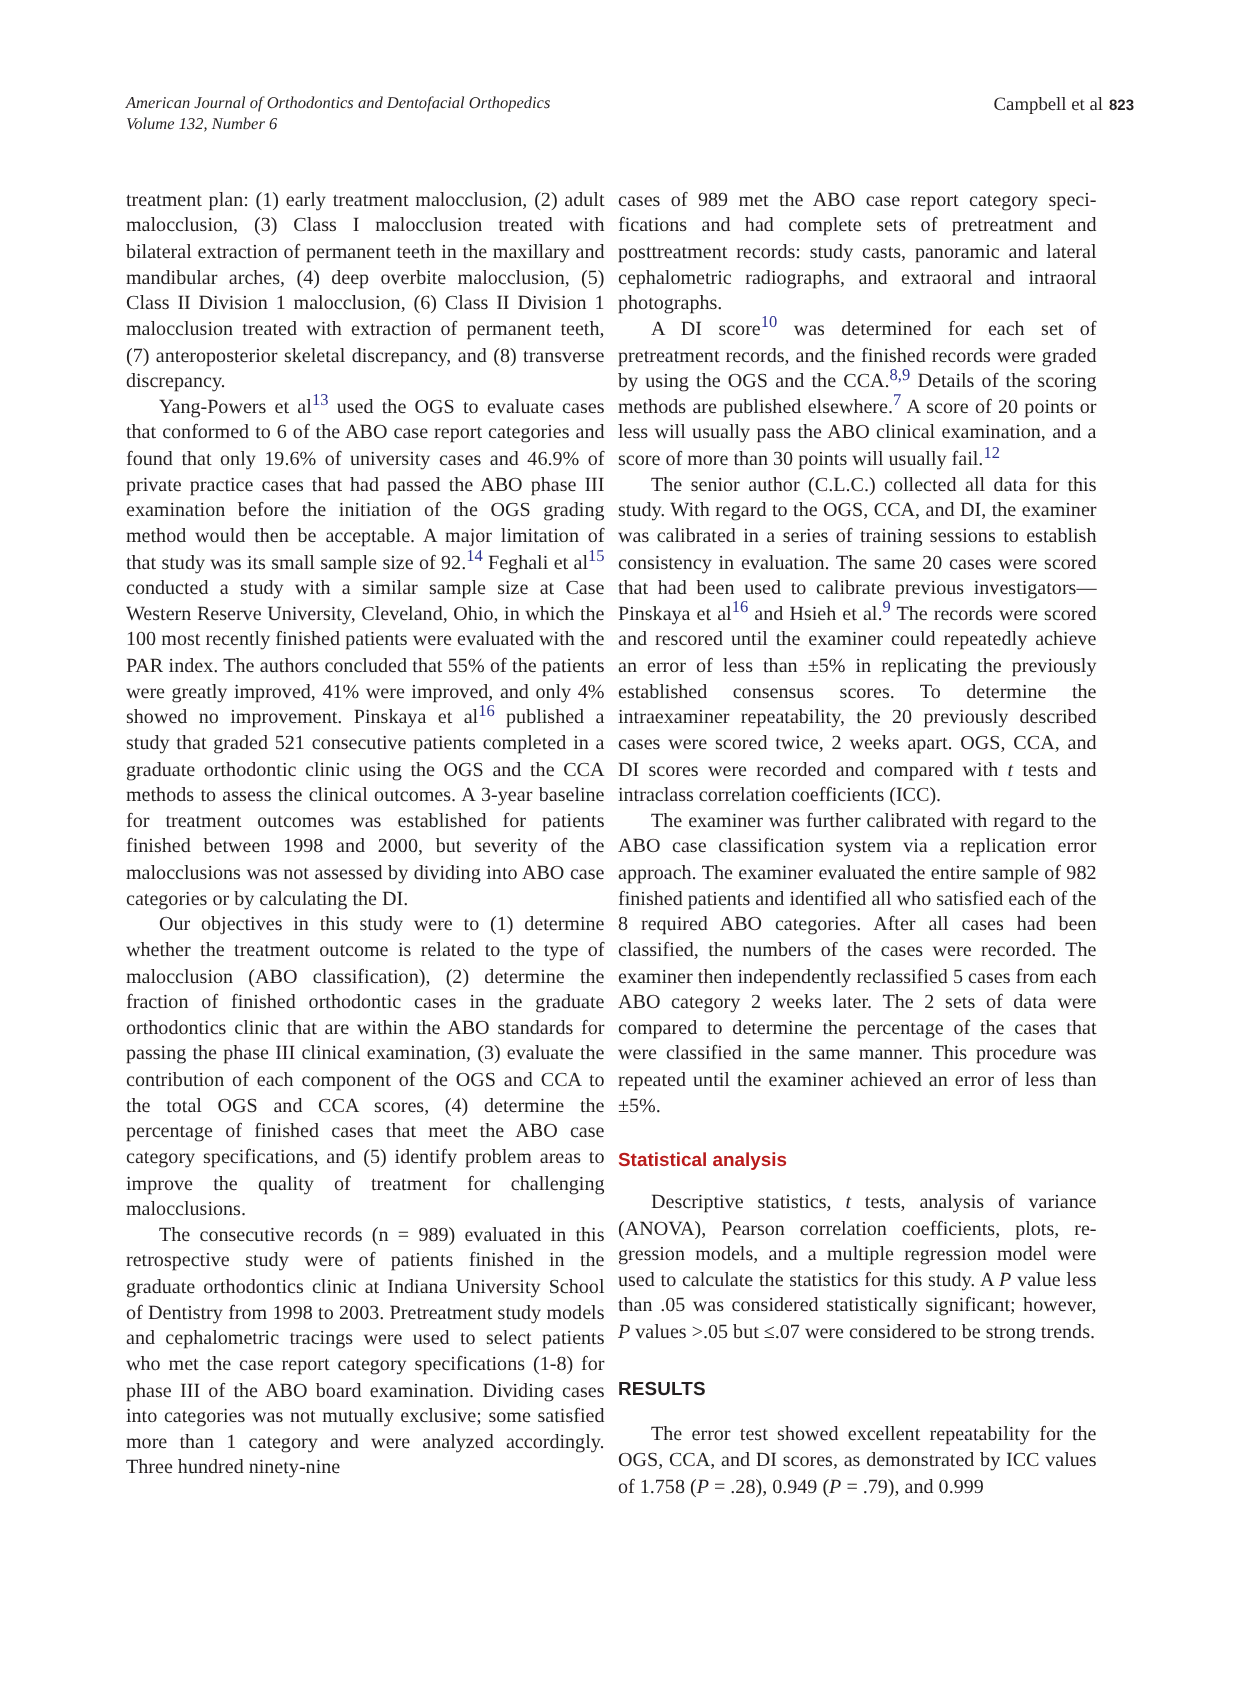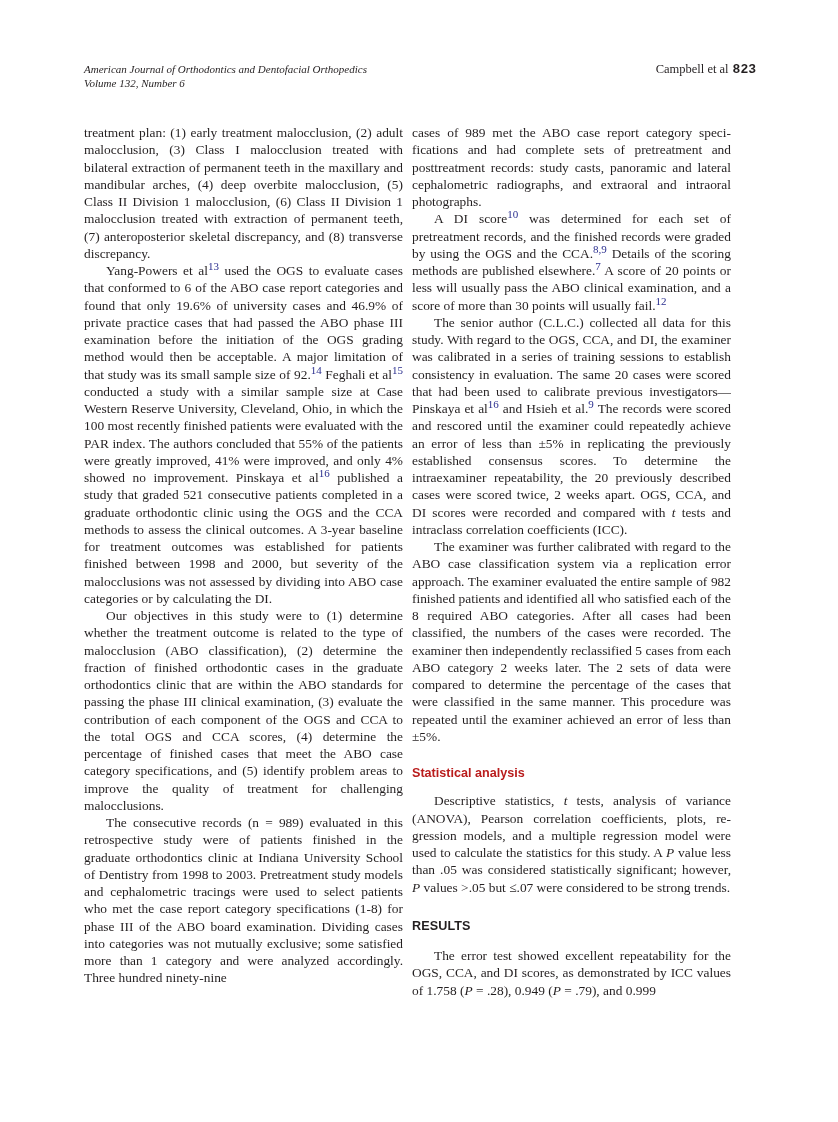--- a/index.html
+++ b/index.html
@@ -2,21 +2,21 @@
 <html><head>
 <meta charset="utf-8">
 <style>
   html, body { margin: 0; padding: 0; background: #ffffff; }
   body { width: 838px; height: 1122px; position: relative; overflow: hidden;
          font-family: "Liberation Serif", "DejaVu Serif", serif; color: #231f20; }
   .header { position: absolute; top: 62px; left: 84px; width: 672px; height: 32px; }
   .header-left { position: absolute; left: 0; top: 0; font-style: italic; font-size: 11px; line-height: 14px; color: #231f20; }
   .header-right { position: absolute; right: 0; top: 0; font-size: 12.5px; line-height: 14px; }
   .header-right .authors { margin-right: 4px; }
-  .header-right .page { font-family: Liberation Mono, monospace; font-weight: bold; font-size: 13px; }
+  .header-right .page { font-family: Liberation Sans, sans-serif; font-weight: bold; font-size: 10px; }
   .col { position: absolute; top: 124px; width: 319px; font-size: 13.4px; line-height: 17.25px; text-align: justify; hyphens: manual; }
   .col.left { left: 84px; }
   .col.right { left: 412px; }
   p { margin: 0; }
   p.indent { text-indent: 22px; }
   sup { font-size: 11px; line-height: 0; vertical-align: 5px; color: #2b2f8f; }
   h2 { font-family: "Liberation Sans", "DejaVu Sans", sans-serif; font-weight: bold; font-size: 12.6px;
        margin: 0; color: #231f20; letter-spacing: 0.1px; }
   h2.section { margin-top: 18px; margin-bottom: 12px; }
   h3 { font-family: "Liberation Sans", "DejaVu Sans", sans-serif; font-weight: bold; font-size: 12.6px;

